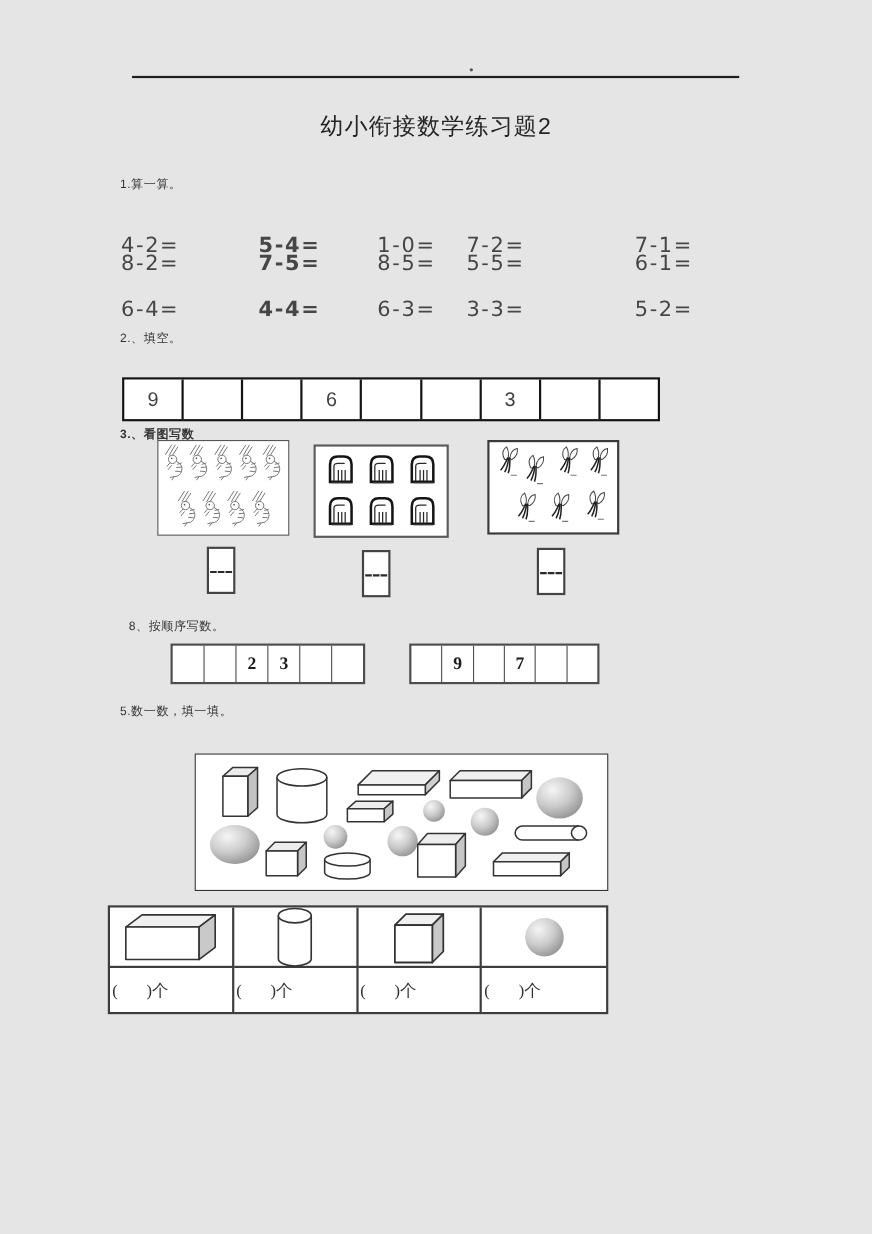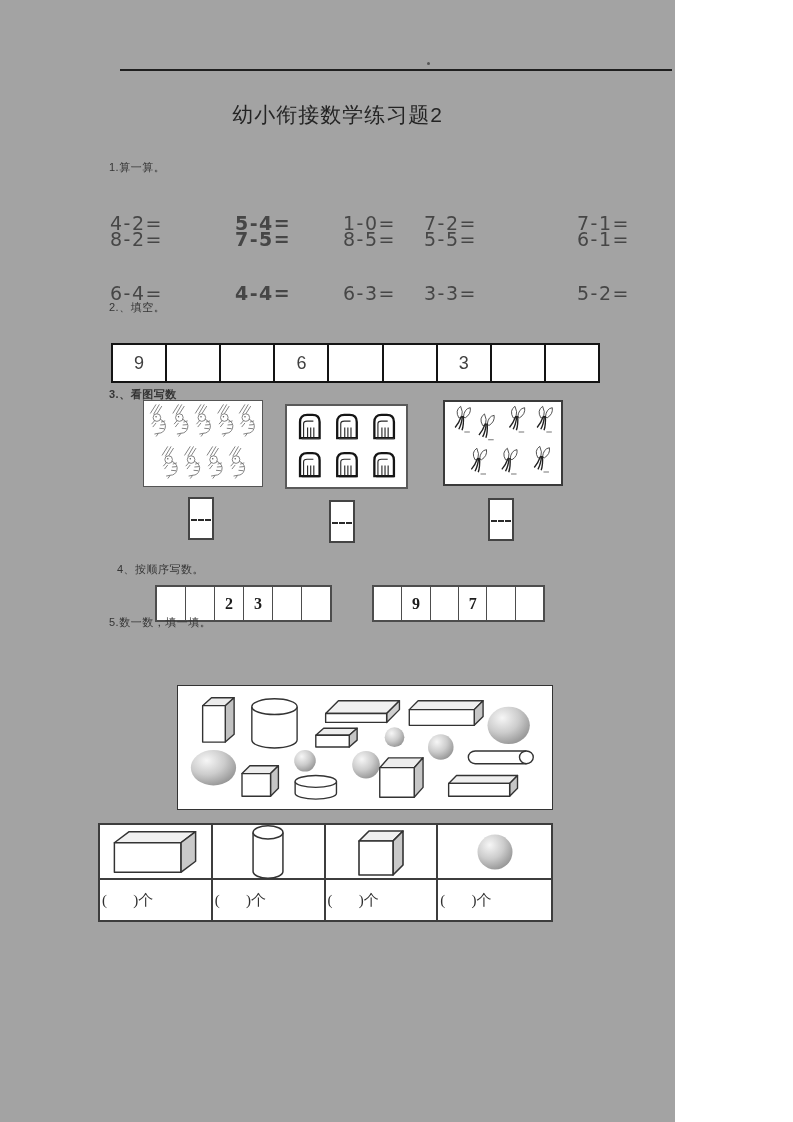--- a/index.html
+++ b/index.html
@@ -1,37 +1,37 @@
 <!DOCTYPE html>
 <html><head>
 <meta charset="utf-8">
 <style>
   html,body{margin:0;padding:0;background:#ffffff;}
-  .page{position:relative;width:675px;height:1122px;background:#a3a3a3;overflow:hidden;
+  .page{position:relative;width:793px;height:1122px;background:#e5e5e5;overflow:hidden;
         font-family:"Liberation Sans",sans-serif;color:#2e2e2e;}
 
   
   .header-rule{position:absolute;left:120px;top:69px;width:552px;height:2px;background:#1f1f1f;}
   .header-dot{position:absolute;left:427px;top:62px;width:3px;height:3px;border-radius:50%;background:#555;}
   .title{position:absolute;left:0;top:101px;width:100%;text-align:center;
          font-size:21px;letter-spacing:1px;color:#242424;}
 
   
   .sec-label{position:absolute;font-size:11px;color:#353535;letter-spacing:0.5px;}
   .lab1{left:109px;top:160px;}
   .lab2{left:109px;top:300px;}
   .lab3{left:109px;top:387px;font-weight:bold;}
   .lab4{left:117px;top:562px;}
-  .lab5{left:109px;top:615px;}
+  .lab5{left:109px;top:639px;}
 
   
   .prob{position:absolute;font-size:19px;color:#464646;letter-spacing:1.5px;
         font-family:"DejaVu Sans",sans-serif;}
   .c0{left:110px;} .c1{left:235px;font-weight:bold;} .c2{left:343px;} .c3{left:424px;} .c4{left:577px;}
-  .r0{top:186px;margin-top:26px;} .r1{top:228px;} .r2{top:270px;margin-top:12px;}
+  .r0{top:186px;margin-top:26px;} .r1{top:228px;} .r2{top:270px;}
 
   
   .fill-row{position:absolute;left:111px;top:343px;width:489px;height:40px;display:flex;
             border:2px solid #141414;box-sizing:border-box;background:#fff;}
   .fill-cell{flex:1;display:flex;align-items:center;justify-content:center;
              font-size:18px;color:#3f3f3f;}
   .fill-cell + .fill-cell{border-left:2px solid #141414;}
 
   
   .pic-box{position:absolute;box-sizing:border-box;background:#fff;}
@@ -195,21 +195,21 @@
   <div class="ans-box abox-a">
       <div class="dash"></div>
     </div>
   <div class="ans-box abox-b">
       <div class="dash"></div>
     </div>
   <div class="ans-box abox-c">
       <div class="dash"></div>
     </div>
 
-  <div class="sec-label lab4">4、按顺序写数。</div>
+  <div class="sec-label lab4">8、按顺序写数。</div>
   <div class="seq-strip strip1">
     <div class="seq-cell"></div>
     <div class="seq-cell"></div>
     <div class="seq-cell">2</div>
     <div class="seq-cell">3</div>
     <div class="seq-cell"></div>
     <div class="seq-cell"></div>
   </div>
   <div class="seq-strip strip2">
     <div class="seq-cell"></div>

